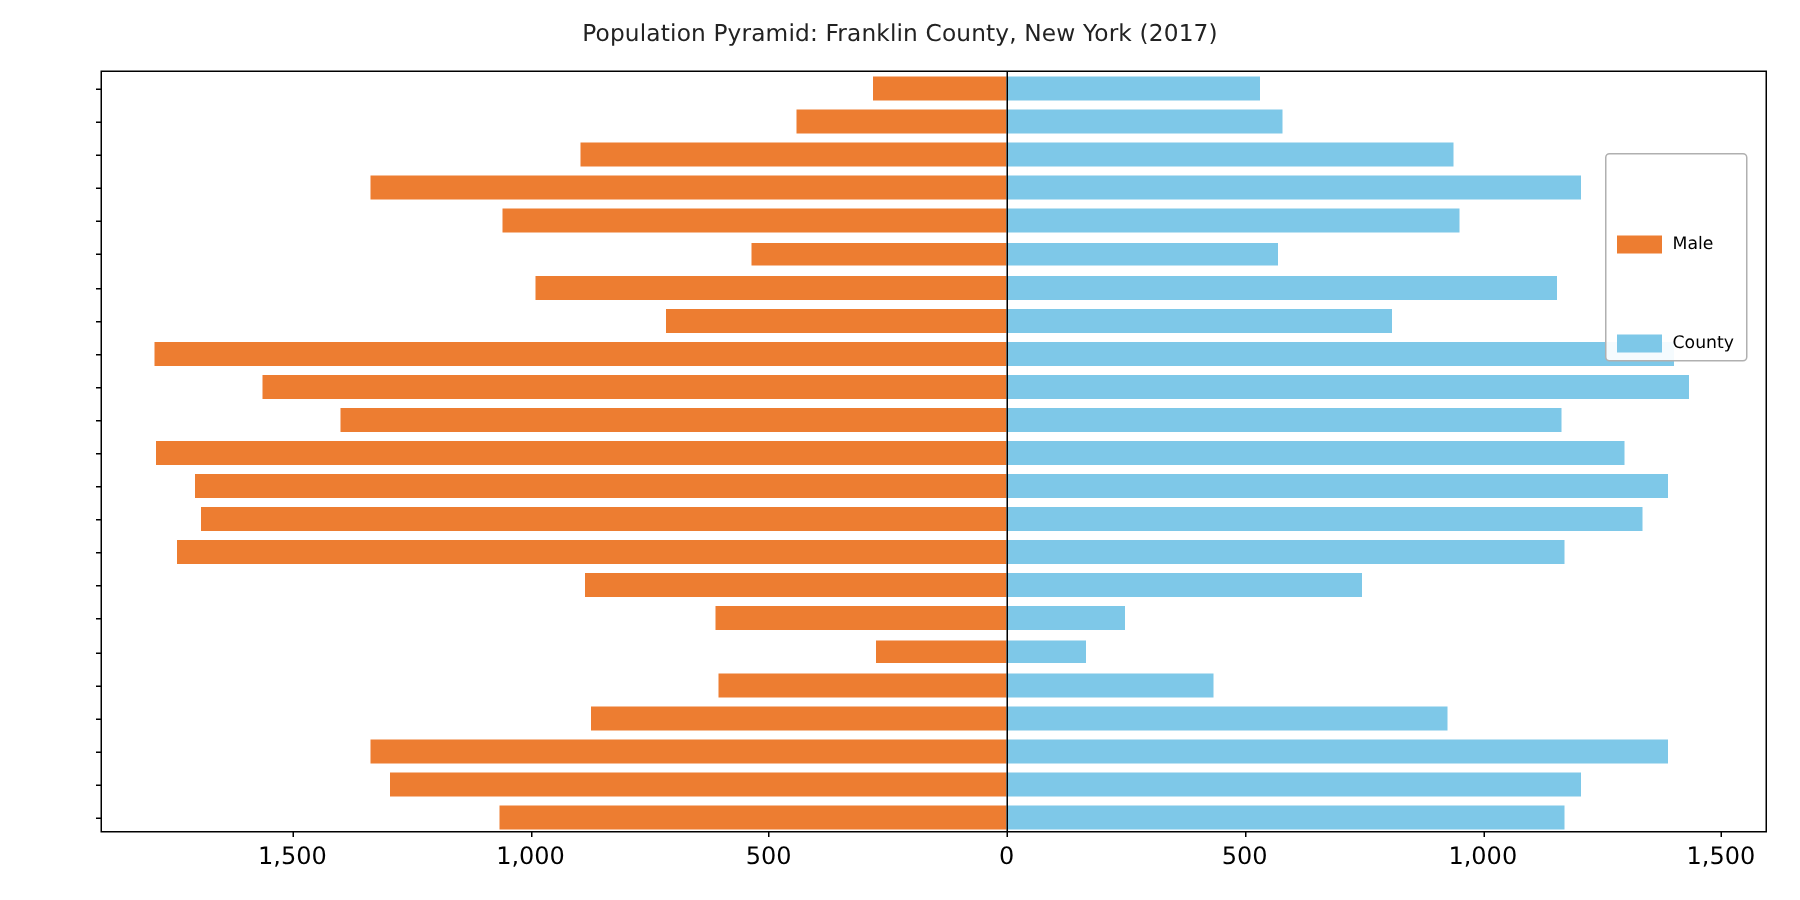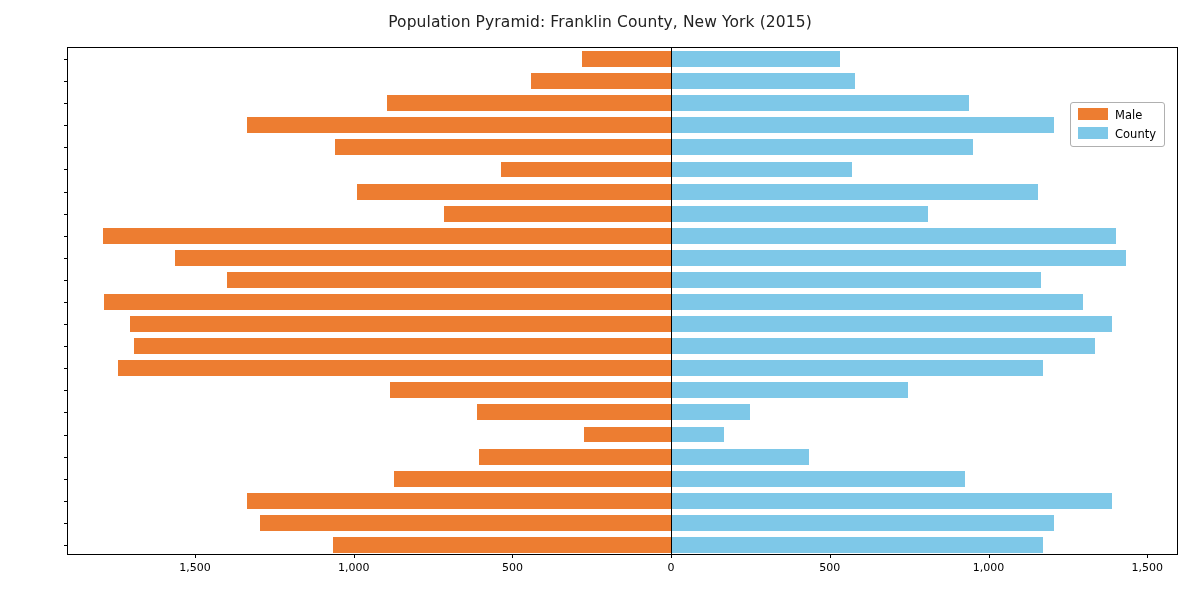--- a/index.html
+++ b/index.html
@@ -77,60 +77,61 @@
   .xtick-mark {
     position: absolute;
     bottom: -4px;
     width: 1px;
     height: 4px;
     background: #000000;
   }
   .xtick-label {
     position: absolute;
     top: 513px;
-    font-size: 11px;
+    font-size: 16px;
     color: #000000;
     transform: translateX(-50%);
     white-space: nowrap;
   }
   
   #legend {
     position: absolute;
     top: 54px;
     right: 12px;
     border: 1px solid #b0b0b0;
     border-radius: 3px;
     background: rgba(255,255,255,0.92);
     padding: 5px 8px 5px 7px;
     display: flex;
     flex-direction: column;
     gap: 5px;
   }
   .legend-item {
     display: flex;
-    align-items: flex-start;
+    align-items: flex-end;
     gap: 7px;
+    margin-top: 47px;
   }
   .legend-swatch {
     width: 30px;
     height: 12px;
     display: block;
   }
   .legend-label {
     font-size: 11.5px;
     color: #000000;
     white-space: nowrap;
   }
 </style>
 </head>
 <body>
 
 <div id="figure">
 
-  <div id="chart-title">Population Pyramid: Franklin County, New York (2015)</div>
+  <div id="chart-title">Population Pyramid: Franklin County, New York (2017)</div>
 
   <div id="plot-area">
     <div id="bars-layer">
         <div class="bar-row" style="top: 3.09217px; height: 15.9026px;">
           <div class="bar bar-male" style="background: rgb(237, 125, 49); left: 513.599px; width: 89.5149px; height: 15.9026px;"></div>
           <div class="bar bar-female" style="background: rgb(126, 200, 232); left: 603.114px; width: 168.555px; height: 15.9026px;"></div>
         </div>
         <div class="bar-row" style="top: 25.1791px; height: 15.9026px;">
           <div class="bar bar-male" style="background: rgb(237, 125, 49); left: 463.446px; width: 139.669px; height: 15.9026px;"></div>
           <div class="bar bar-female" style="background: rgb(126, 200, 232); left: 603.114px; width: 184.109px; height: 15.9026px;"></div>

